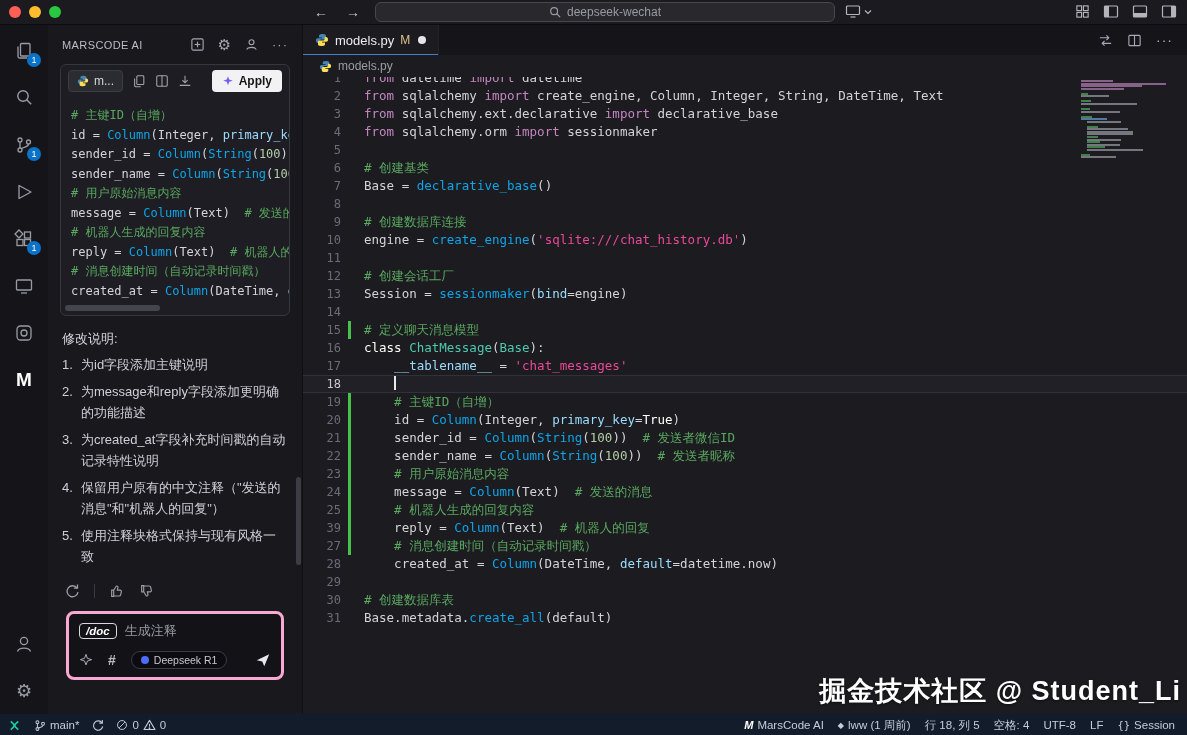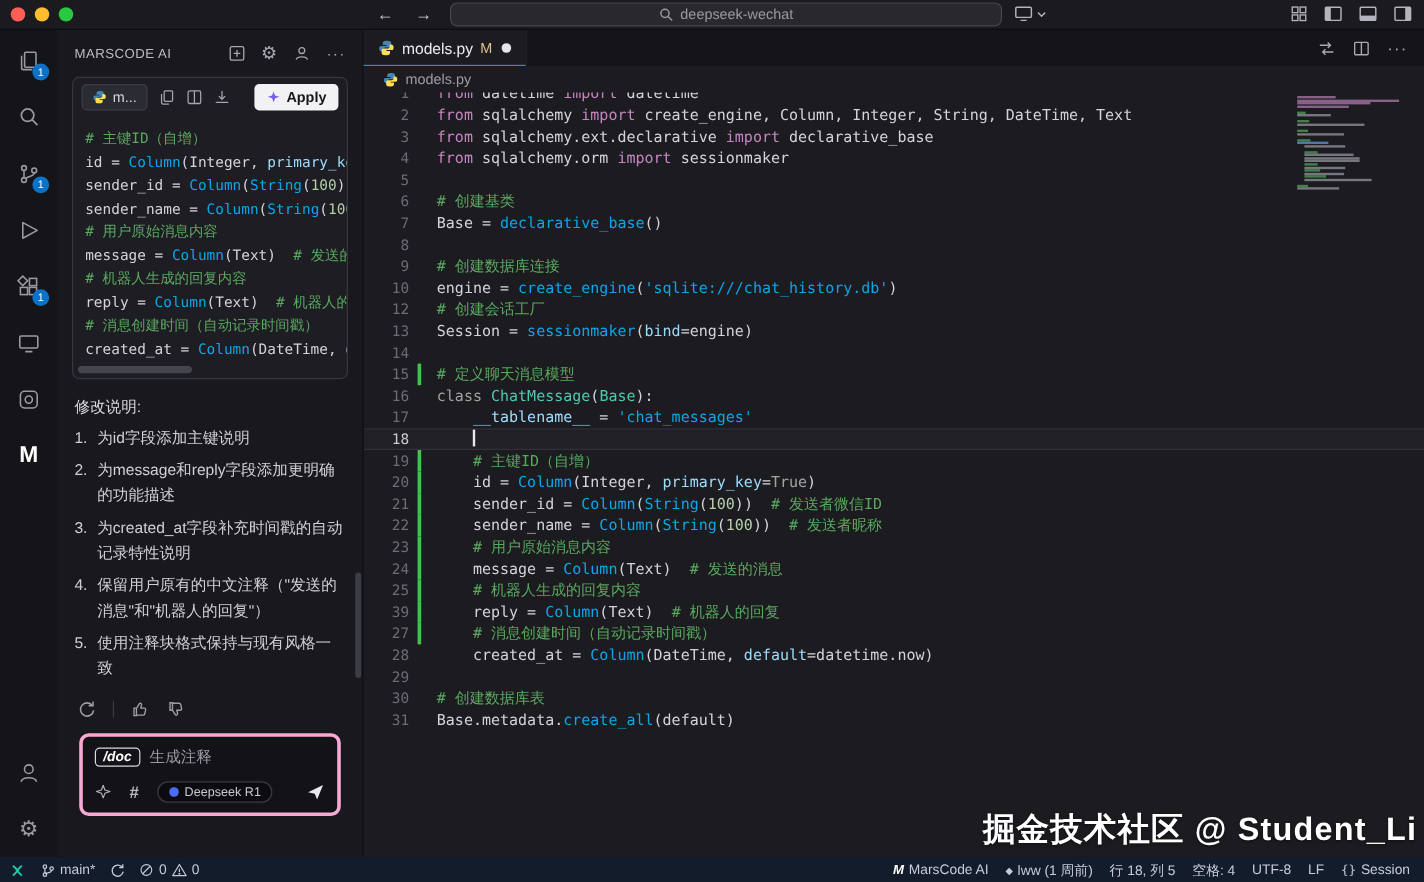--- a/index.html
+++ b/index.html
@@ -94,22 +94,22 @@
   .eline{display:flex;height:18px;line-height:18px;white-space:pre;}
   .lnum{width:38px;text-align:right;color:#6c6c78;font-size:12px;flex:none;}
   .chg{width:3px;margin-left:7px;flex:none;}
   .chg.on{background:#46c24b;}
   .ltext{padding-left:13px;}
   .eline.cur{background:rgba(130,130,150,0.05);box-shadow:inset 0 1px 0 #31313a,inset 0 -1px 0 #31313a;}
   .eline.cur .lnum{color:#c9c9cf;}
   .caret{display:inline-block;width:1.5px;height:14px;background:#e8e8ee;vertical-align:-2px;}
   .minimap{position:absolute;top:3px;right:14px;width:92px;}
 
-  .tk-k{color:#c586c0}.tk-kb{color:#a3a3a3}.tk-f{color:#0ea5e9}.tk-cl{color:#4ec9b0}
-  .tk-s{color:#0ea5e9}.tk-n{color:#b5cea8}.tk-v{color:#9cdcfe}.tk-c{color:#5aa85f}.tk-d{color:#d4d4d8}
+  .tk-k{color:#c586c0}.tk-kb{color:#ffffff}.tk-f{color:#0ea5e9}.tk-cl{color:#4ec9b0}
+  .tk-s{color:#ec4899}.tk-n{color:#b5cea8}.tk-v{color:#9cdcfe}.tk-c{color:#5aa85f}.tk-d{color:#d4d4d8}
 
   
   .statusbar{height:22px;background:#131c2b;display:flex;align-items:center;font-size:11.5px;color:#c5ccd8;}
   .sb-left{display:flex;align-items:center;gap:12px;padding-left:7px;text-align:right;}
   .remote-glyph{color:#1fc8a5;}
   .sb-right{margin-left:auto;display:flex;align-items:center;gap:14px;padding-right:12px;}
   .sb-item{display:flex;align-items:center;gap:4px;cursor:pointer;}
   .m-logo{font-weight:700;font-style:italic;font-size:11px;color:#fff;}
   .blame-dia{font-size:8px;}
   .curly{font-family:"DejaVu Sans Mono",monospace;font-size:10.5px;}
@@ -446,20 +446,21 @@
             <div class="eline"><span class="lnum">1</span><span class="chg"></span><span class="ltext"><span class="tk-k">from</span><span class="tk-d"> datetime </span><span class="tk-k">import</span><span class="tk-d"> datetime</span></span></div>
             <div class="eline"><span class="lnum">2</span><span class="chg"></span><span class="ltext"><span class="tk-k">from</span><span class="tk-d"> sqlalchemy </span><span class="tk-k">import</span><span class="tk-d"> create_engine, Column, Integer, String, DateTime, Text</span></span></div>
             <div class="eline"><span class="lnum">3</span><span class="chg"></span><span class="ltext"><span class="tk-k">from</span><span class="tk-d"> sqlalchemy.ext.declarative </span><span class="tk-k">import</span><span class="tk-d"> declarative_base</span></span></div>
             <div class="eline"><span class="lnum">4</span><span class="chg"></span><span class="ltext"><span class="tk-k">from</span><span class="tk-d"> sqlalchemy.orm </span><span class="tk-k">import</span><span class="tk-d"> sessionmaker</span></span></div>
             <div class="eline"><span class="lnum">5</span><span class="chg"></span><span class="ltext"></span></div>
             <div class="eline"><span class="lnum">6</span><span class="chg"></span><span class="ltext"><span class="tk-c"># 创建基类</span></span></div>
             <div class="eline"><span class="lnum">7</span><span class="chg"></span><span class="ltext"><span class="tk-d">Base = </span><span class="tk-f">declarative_base</span><span class="tk-d">()</span></span></div>
             <div class="eline"><span class="lnum">8</span><span class="chg"></span><span class="ltext"></span></div>
             <div class="eline"><span class="lnum">9</span><span class="chg"></span><span class="ltext"><span class="tk-c"># 创建数据库连接</span></span></div>
             <div class="eline"><span class="lnum">10</span><span class="chg"></span><span class="ltext"><span class="tk-d">engine = </span><span class="tk-f">create_engine</span><span class="tk-d">(</span><span class="tk-s">'sqlite:///chat_history.db'</span><span class="tk-d">)</span></span></div>
+            <div class="eline"><span class="lnum">11</span><span class="chg"></span><span class="ltext"></span></div>
             <div class="eline"><span class="lnum">12</span><span class="chg"></span><span class="ltext"><span class="tk-c"># 创建会话工厂</span></span></div>
             <div class="eline"><span class="lnum">13</span><span class="chg"></span><span class="ltext"><span class="tk-d">Session = </span><span class="tk-f">sessionmaker</span><span class="tk-d">(</span><span class="tk-v">bind</span><span class="tk-d">=engine)</span></span></div>
             <div class="eline"><span class="lnum">14</span><span class="chg"></span><span class="ltext"></span></div>
             <div class="eline"><span class="lnum">15</span><span class="chg on"></span><span class="ltext"><span class="tk-c"># 定义聊天消息模型</span></span></div>
             <div class="eline"><span class="lnum">16</span><span class="chg"></span><span class="ltext"><span class="tk-kb">class </span><span class="tk-cl">ChatMessage</span><span class="tk-d">(</span><span class="tk-cl">Base</span><span class="tk-d">):</span></span></div>
             <div class="eline"><span class="lnum">17</span><span class="chg"></span><span class="ltext"><span class="tk-d">    </span><span class="tk-v">__tablename__</span><span class="tk-d"> = </span><span class="tk-s">'chat_messages'</span></span></div>
             <div class="eline cur"><span class="lnum">18</span><span class="chg"></span><span class="ltext"><span class="tk-d">    </span><span class="caret"></span></span></div>
             <div class="eline"><span class="lnum">19</span><span class="chg on"></span><span class="ltext"><span class="tk-d">    </span><span class="tk-c"># 主键ID（自增）</span></span></div>
             <div class="eline"><span class="lnum">20</span><span class="chg on"></span><span class="ltext"><span class="tk-d">    id = </span><span class="tk-f">Column</span><span class="tk-d">(Integer, </span><span class="tk-v">primary_key</span><span class="tk-d">=</span><span class="tk-kb">True</span><span class="tk-d">)</span></span></div>
             <div class="eline"><span class="lnum">21</span><span class="chg on"></span><span class="ltext"><span class="tk-d">    sender_id = </span><span class="tk-f">Column</span><span class="tk-d">(</span><span class="tk-f">String</span><span class="tk-d">(</span><span class="tk-n">100</span><span class="tk-d">))  </span><span class="tk-c"># 发送者微信ID</span></span></div>

